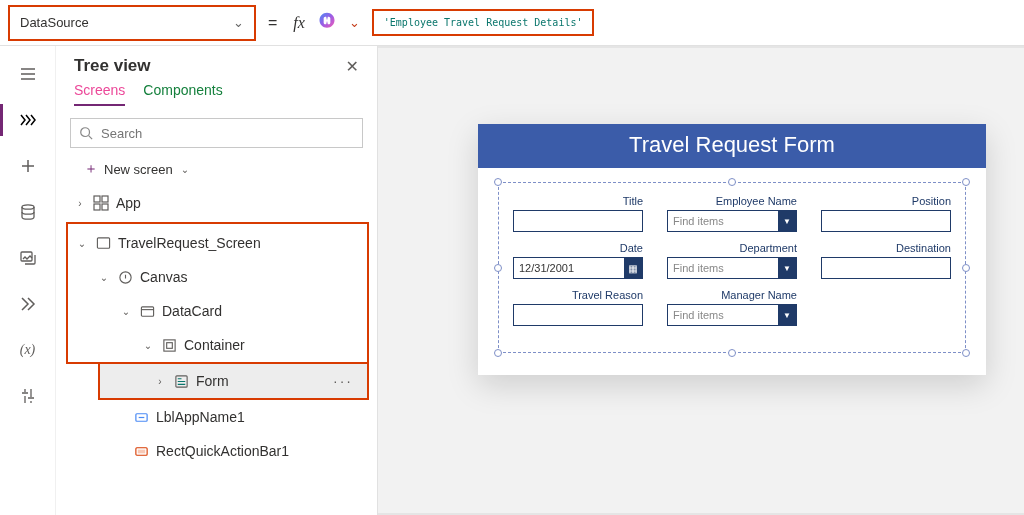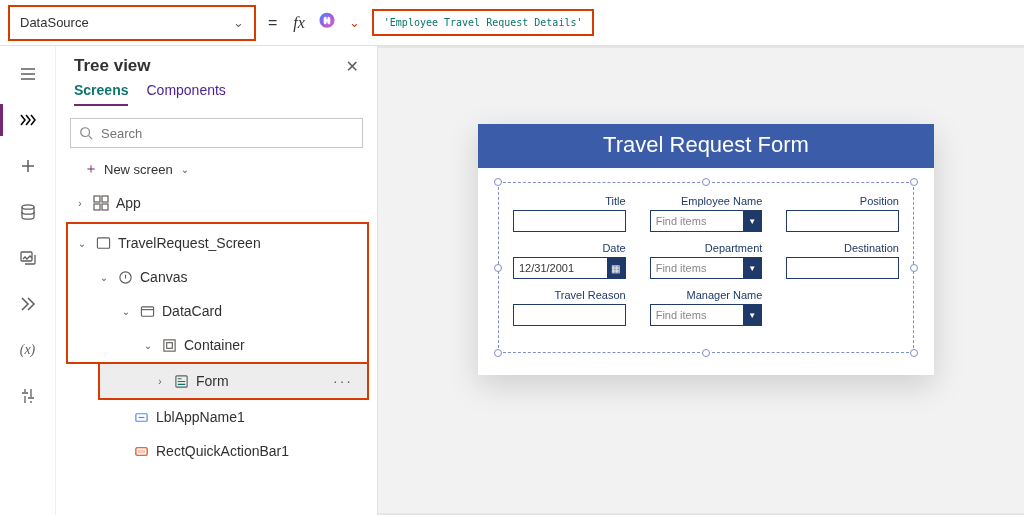--- a/index.html
+++ b/index.html
@@ -24,22 +24,22 @@
     .rail .sel::before { content: ""; position: absolute; left: -18px; top: -6px; width: 3px; height: 32px; background: #742774; }
     .rail .txt { font-family: Georgia, serif; font-style: italic; font-size: 14px; }
 
     
     .panel { width: 322px; border-right: 1px solid #e1e1e1; display: flex; flex-direction: column; }
     .panel-hdr { display: flex; justify-content: space-between; align-items: center; padding: 10px 18px 6px; }
     .panel-hdr h2 { font-size: 17px; font-weight: 600; }
     .panel-hdr .x { font-size: 16px; color: #605e5c; cursor: pointer; }
 
     .tabs { display: flex; gap: 18px; padding: 0 18px 2px; font-size: 14px; }
-    .tab { padding-bottom: 6px; cursor: pointer; color: #4c1d95; }
-    .tab.active { color: #0f766e; border-bottom: 2px solid #742774; font-weight: 700; }
+    .tab { padding-bottom: 6px; cursor: pointer; color: #15803d; }
+    .tab.active { color: #ec4899; border-bottom: 2px solid #742774; font-weight: 400; }
 
     .search { margin: 10px 14px 6px; border: 1px solid #c8c8c8; height: 30px; display: flex; align-items: center; padding: 3px 8px; gap: 8px; color: #888; }
     .search input { border: none; outline: none; flex: 1; font-size: 13px; }
 
     .new-screen { display: flex; align-items: center; gap: 6px; padding: 6px 18px 4px 28px; font-size: 13px; cursor: pointer; }
     .new-screen .plus { color: #742774; font-size: 14px; }
 
     .tree { padding: 4px 0 4px 0; font-size: 14px; }
     .tree-row { display: flex; align-items: center; height: 34px; gap: 6px; padding-left: 16px; cursor: pointer; }
     .tree-row.sel { background: #ededed; }
@@ -48,21 +48,21 @@
     .hl1 { border: 2px solid #d83b01; margin: 2px 8px 0 10px; border-bottom: 0; padding-top: 2px; position: relative; }
     .hl1::after { content: ""; position: absolute; left: -2px; right: -2px; bottom: -2px; height: 2px; background: #d83b01; }
     .hl2 { border: 2px solid #d83b01; margin: 0 8px 0 42px; }
     .ell { margin-left: auto; margin-right: 14px; color: #605e5c; letter-spacing: 2px; }
 
     
     .stage { flex: 1; background: #f2f2f2; position: relative; overflow: hidden; }
     .hbar-top, .hbar-bot { position: absolute; left: 0; right: 0; height: 2px; background: rgba(0,0,0,.05); }
     .hbar-top { top: 0; } .hbar-bot { bottom: 0; }
 
-    .app-card { position: absolute; left: 100px; top: 78px; width: 456px; background: #fff; box-shadow: 0 10px 30px rgba(0,0,0,.15); }
+    .app-card { position: absolute; left: 100px; top: 78px; width: 508px; background: #fff; box-shadow: 0 10px 30px rgba(0,0,0,.15); }
     .app-title { background: #3b5ca9; color: #fff; font-size: 22px; text-align: center; padding: 8px 0 10px; }
 
     .form-sel { margin: 14px 20px 22px; border: 1px dashed #7e8fc7; position: relative; padding: 12px 14px 26px; }
     .handle { width: 8px; height: 8px; border: 1px solid #7e8fc7; background: #fff; border-radius: 50%; position: absolute; }
     .h-tl{top:-5px;left:-5px}.h-tr{top:-5px;right:-5px}.h-bl{bottom:-5px;left:-5px}.h-br{bottom:-5px;right:-5px}
     .h-tm{top:-5px;left:calc(50% - 4px)}.h-bm{bottom:-5px;left:calc(50% - 4px)}
     .h-ml{top:calc(50% - 4px);left:-5px}.h-mr{top:calc(50% - 4px);right:-5px}
 
     .form-grid { display: grid; grid-template-columns: repeat(3, 1fr); column-gap: 24px; row-gap: 10px; }
     .fld-label { font-size: 11px; color: #1f3a68; margin-bottom: 3px; display: block; text-align: right; }

